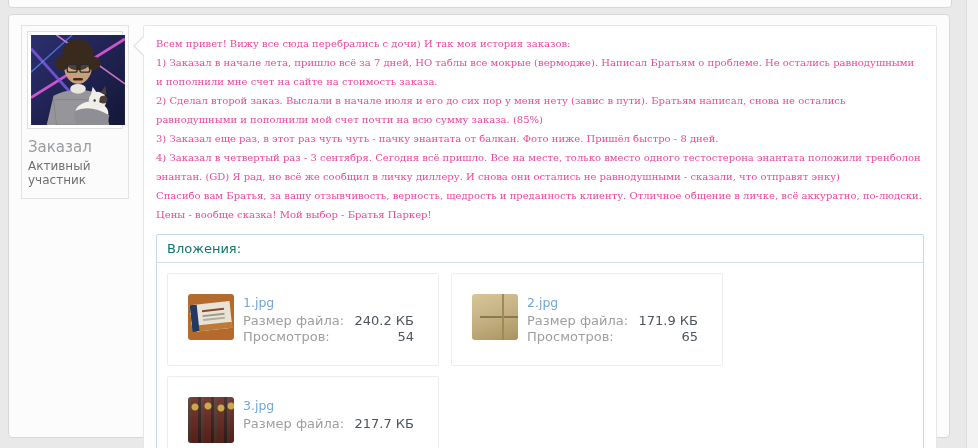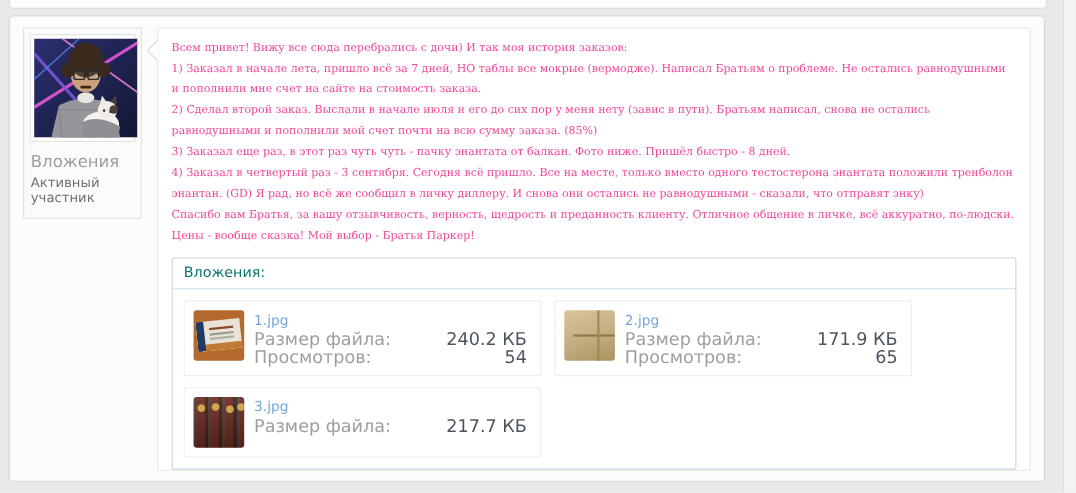--- a/index.html
+++ b/index.html
@@ -53,22 +53,22 @@
   }
   
   .attachments{
     margin-top:10px;border:1px solid #c5d7e6;background:#fff;border-radius:2px;
   }
   .attachments-header{
     padding:6px 10px;font-size:13px;color:#0f766e;border-bottom:1px solid #cfe0ec;
   }
   .attachments-body{padding:10px;display:flex;flex-wrap:wrap;gap:10px 12px;}
   .attachment{
-    width:325px;box-sizing:border-box;border:1px solid #ededed;background:#fff;
-    border-radius:2px;padding:8px;display:flex;gap:9px;align-items:flex-start;
+    width:272px;box-sizing:border-box;border:1px solid #ededed;background:#fff;
+    border-radius:2px;padding:20px;display:flex;gap:9px;align-items:flex-start;
   }
   .thumb{width:46px;height:46px;border-radius:3px;position:relative;overflow:hidden;flex:none;}
   .thumb1{background:#b36a2c;}
   .thumb1:before{
     content:"";position:absolute;left:3px;top:9px;right:3px;bottom:10px;
     background:#e9e3d7;transform:rotate(-6deg);
     box-shadow:inset 7px 0 0 #223a63, inset 0 -6px 0 #c07a36;
   }
   .thumb1:after{
     content:"";position:absolute;left:14px;top:15px;width:22px;height:2px;
@@ -85,21 +85,21 @@
     content:"";position:absolute;inset:0;
     background:
       radial-gradient(circle at 7px 10px,#caa84e 3px,transparent 4px),
       radial-gradient(circle at 20px 9px,#caa84e 3px,transparent 4px),
       radial-gradient(circle at 33px 11px,#caa84e 3px,transparent 4px),
       radial-gradient(circle at 43px 9px,#caa84e 3px,transparent 4px),
       linear-gradient(rgba(255,255,255,.08),rgba(0,0,0,.25));
   }
   .att-info{flex:1;min-width:0;padding:1px 4px 0 0;}
   .att-name{font-size:12.5px;color:#74a5d8;margin-bottom:3px;cursor:pointer;}
-  .att-row{display:flex;justify-content:space-between;font-size:16px;line-height:16px;}
+  .att-row{display:flex;justify-content:space-between;font-size:13px;line-height:16px;}
   .att-label{color:#9e9e9e;}
   .att-value{color:#4c555d;}
 </style>
 </head>
 <body>
 
 <div class="prev-card"></div>
 <div class="right-strip"></div>
 
 <div class="post-card">
@@ -133,21 +133,21 @@
           <ellipse cx="62" cy="80" rx="17" ry="12" fill="#f4f1ec"></ellipse>
           <circle cx="68" cy="67" r="9" fill="#f1eee8"></circle>
           <path d="M61,62 L63,53 L68,60 Z" fill="#efece6"></path>
           <path d="M71,59 L76,52 L77,61 Z" fill="#4a4038"></path>
           <circle cx="74" cy="66" r="4" fill="#4a4038"></circle>
           <circle cx="65" cy="67" r="1.2" fill="#333"></circle>
           <circle cx="71" cy="68" r="1.2" fill="#333"></circle>
           <path d="M44,78 Q60,70 80,82 L78,92 L46,92 Z" fill="#8e8e94"></path>
         </svg>
       </div>
-      <div class="username">Вложения</div>
+      <div class="username">Заказал</div>
       <div class="usertitle">Активный участник</div>
     </div>
   </div>
 
   <div class="msg-col">
     <div class="bubble">
 
       <p class="msg-text">Всем привет! Вижу все сюда перебрались с дочи) И так моя история заказов:
 1) Заказал в начале лета, пришло всё за 7 дней, НО таблы все мокрые (вермодже). Написал Братьям о проблеме. Не остались равнодушными и пополнили мне счет на сайте на стоимость заказа.
 2) Сделал второй заказ. Выслали в начале июля и его до сих пор у меня нету (завис в пути). Братьям написал, снова не остались равнодушными и пополнили мой счет почти на всю сумму заказа. (85%)

